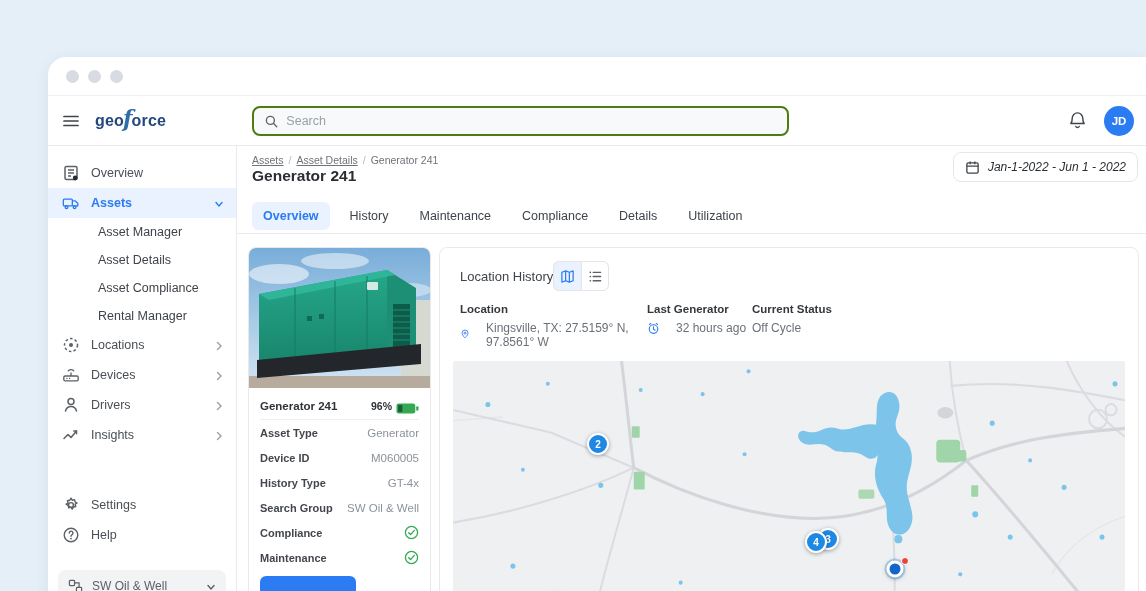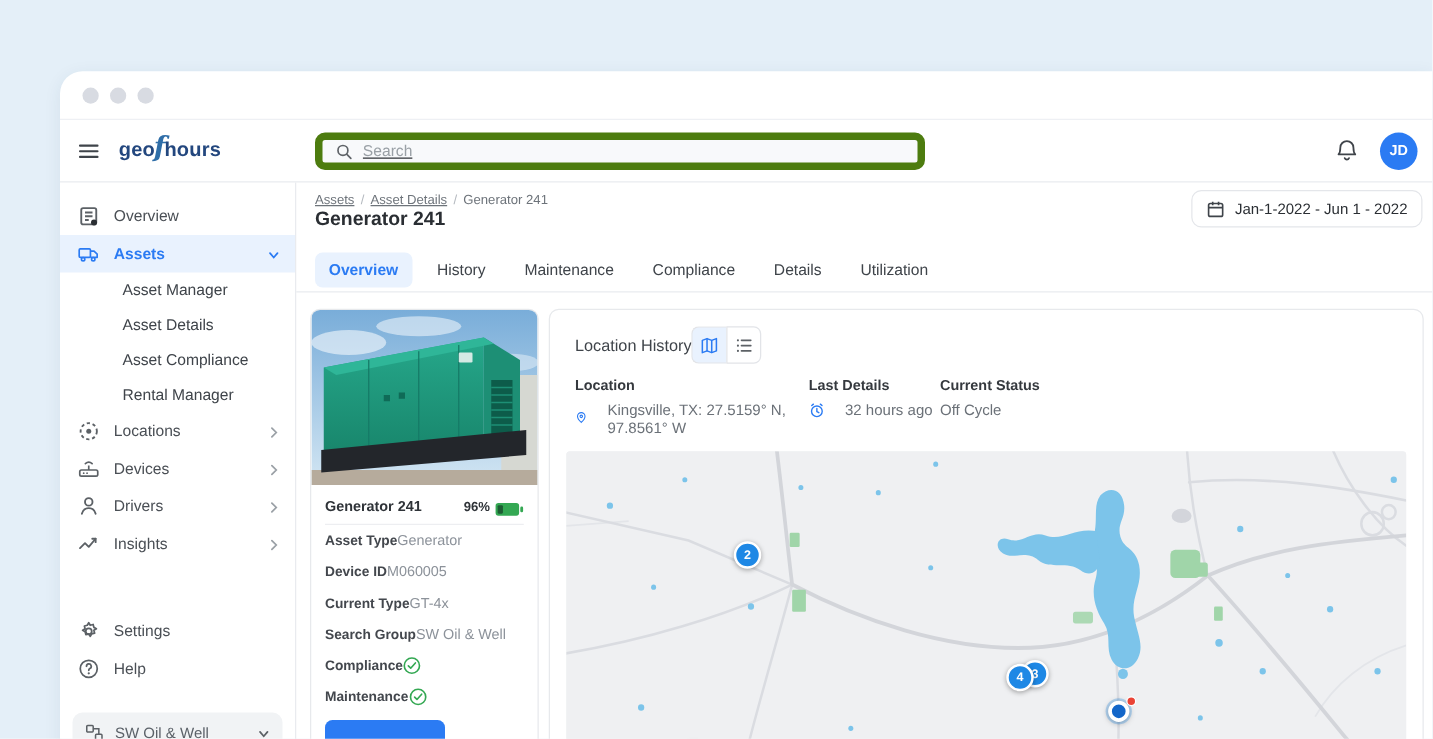--- a/index.html
+++ b/index.html
@@ -12,22 +12,22 @@
   
   .titlebar { height:39px; border-bottom:1px solid #eef0f4; display:flex; align-items:center; padding-left:18px; gap:9px; }
   .dot { width:13px; height:13px; border-radius:50%; background:#d8dbe2; }
 
   
   .appbar { height:50px; border-bottom:1px solid #e9ebef; position:relative; display:flex; align-items:center; }
   .hamburger { position:absolute; left:13px; width:20px; height:20px; cursor:pointer; }
   .logo { position:absolute; left:47px; display:flex; align-items:baseline; }
   .logo .p1,.logo .p3 { font-size:16px; font-weight:700; color:#23477e; letter-spacing:.2px; }
   .logo .p2 { font-family:"DejaVu Serif", serif; font-style:italic; font-size:22px; font-weight:700; color:#2f6ea8; margin:0 -1px; line-height:14px; }
-  .searchbox { position:absolute; left:204px; top:10px; width:488px; height:30px; background:#f8f9fb;
-               border:6px solid #4d7c0f; border-radius:8px; display:flex; align-items:center; padding:0 10px; gap:8px;text-decoration:underline; }
+  .searchbox { position:absolute; left:204px; top:10px; width:537px; height:30px; background:#f8f9fb;
+               border:2px solid #4d7c0f; border-radius:8px; display:flex; align-items:center; padding:0 10px; gap:8px; }
   .searchbox input { border:none; outline:none; background:transparent; font-size:12.5px; color:#3f444a; width:100%; font-family:inherit; }
   .searchbox input::placeholder { color:#9aa0a6; }
   .bell { position:absolute; right:58px; width:21px; height:22px; cursor:pointer; }
   .avatar { position:absolute; right:12px; width:30px; height:30px; border-radius:50%; background:#2b7bf3; color:#fff;
             font-size:11.5px; font-weight:700; display:flex; align-items:center; justify-content:center; cursor:pointer; }
 
   .main { display:flex; height:467px; }
 
   
   .sidebar { width:189px; flex:none; border-right:1px solid #e9ebef; padding-top:12px; position:relative; }
@@ -41,38 +41,38 @@
          display:flex; align-items:center; gap:9px; padding:0 10px; font-size:12px; color:#5b6168; cursor:pointer; }
   .org .chev { margin-left:auto; width:10px; height:10px; }
 
   
   .content { flex:1; position:relative; }
   .breadcrumb { position:absolute; left:15px; top:8px; font-size:10.5px; color:#6d737a; display:flex; gap:5px; align-items:center; }
   .breadcrumb .lnk { text-decoration:underline; cursor:pointer; }
   .breadcrumb .sep { color:#b4b9bf; }
   .page-title { position:absolute; left:15px; top:21px; font-size:15.5px; font-weight:700; color:#2a2e33; }
   .datebox { position:absolute; right:8px; top:6px; height:30px; border:1px solid #e4e6ea; border-radius:8px; background:#fff;
-             display:flex; align-items:center; gap:8px; padding:0 11px; font-size:12px; color:#2a2e33; cursor:pointer; }
+             display:flex; align-items:center; gap:8px; padding:0 11px; font-size:12px; color:#2a2e33; cursor:pointer;font-style:italic; }
 
   .tabsrow { position:absolute; top:53px; left:0; right:0; height:35px; border-bottom:1px solid #e9ebef;
              display:flex; align-items:center; padding-left:15px; }
   .tab { font-size:12.5px; color:#3f444a; padding:7px 11px; margin-right:9px; border-radius:6px; cursor:pointer; white-space:nowrap; }
   .tab.active { background:#e9f2fe; color:#2b7bf3; font-weight:700; }
 
   .bodyrow { position:absolute; top:101px; left:11px; right:7px; height:430px; display:flex; gap:8px; align-items:flex-start; }
 
   
   .card { width:183px; flex:none; height:361px; border:1px solid #e7e9ec; border-radius:8px; background:#fff; overflow:hidden; }
   .photo { height:140px; overflow:hidden; }
   .card-body { padding:5px 11px 0; }
   .name-row { height:27px; display:flex; align-items:center; justify-content:space-between; border-bottom:1px solid #edeef1; }
   .asset-name { font-size:11.5px; font-weight:700; color:#2f3338; }
   .battery-wrap { display:flex; align-items:center; gap:4px; }
   .battery-pct { font-size:10.5px; font-weight:700; color:#2f3338; }
-  .spec-row { height:25px; display:flex; align-items:center; }
+  .spec-row { height:25px; display:flex; align-items:center; justify-content:space-between; }
   .spec-label { font-size:11px; font-weight:600; color:#43474d; }
   .spec-value { font-size:11.5px; color:#8c929a; }
   .start-job { margin-top:6px; width:96px; height:30px; background:#2b7bf3; border:none; border-radius:6px; color:#fff;
                font-size:12.5px; font-family:inherit; display:flex; align-items:center; justify-content:center; gap:7px; cursor:pointer; }
 
   
   .panel { flex:1; border:1px solid #e7e9ec; border-radius:8px; background:#fff; height:420px; padding:13px 13px 0; }
   .panel-head { display:flex; align-items:flex-start; justify-content:flex-start; }
   .panel-title { font-size:13px; color:#3f444a; padding-top:8px; padding-left:7px; }
   .seg { display:flex; }
@@ -108,21 +108,21 @@
 
   <div class="appbar">
     <span class="hamburger">
       <svg viewBox="0 0 20 20" fill="none">
           <path d="M3 5.5h14M3 10h14M3 14.5h14" stroke="#3f444a" stroke-width="1.7" stroke-linecap="round"></path>
         </svg>
     </span>
     <span class="logo">
       <span class="p1">geo</span>
         <span class="p2">f</span>
-        <span class="p3">hours</span>
+        <span class="p3">orce</span>
     </span>
     <div class="searchbox">
       <span style="width:15px;height:15px;">
         <svg viewBox="0 0 18 18" fill="none" stroke="#5f6368" stroke-width="1.7">
             <circle cx="8" cy="8" r="5"></circle>
             <path d="M12 12l4 4" stroke-linecap="round"></path>
           </svg>
       </span>
       <input placeholder="Search" style="">
     </div>
@@ -341,21 +341,21 @@
             </div>
             <div class="spec-row">
               <span class="spec-label">Asset Type</span>
               <span class="spec-value">Generator</span>
             </div>
             <div class="spec-row">
               <span class="spec-label">Device ID</span>
               <span class="spec-value">M060005</span>
             </div>
             <div class="spec-row">
-              <span class="spec-label">Current Type</span>
+              <span class="spec-label">History Type</span>
               <span class="spec-value">GT-4x</span>
             </div>
             <div class="spec-row">
               <span class="spec-label">Search Group</span>
               <span class="spec-value">SW Oil &amp; Well</span>
             </div>
             <div class="spec-row">
               <span class="spec-label">Compliance</span>
               <span style="width:15px;height:15px;">
                 <svg viewBox="0 0 16 16" fill="none" stroke="#34a853" stroke-width="1.4">
@@ -408,21 +408,21 @@
                 <span style="width:13px;height:13px;">
                   <svg viewBox="0 0 14 14" fill="none" stroke="#2b7bf3" stroke-width="1.2">
                       <path d="M7 1.5a4.2 4.2 0 0 1 4.2 4.2C11.2 8.8 7 12.5 7 12.5S2.8 8.8 2.8 5.7A4.2 4.2 0 0 1 7 1.5z"></path>
                       <circle cx="7" cy="5.7" r="1.4"></circle>
                     </svg>
                 </span>
                 <span>Kingsville, TX: 27.5159° N, 97.8561° W</span>
               </div>
             </div>
             <div class="meta-col2">
-              <div class="meta-label">Last Details</div>
+              <div class="meta-label">Last Generator</div>
               <div class="meta-value">
                 <span style="width:13px;height:13px;">
                   <svg viewBox="0 0 14 14" fill="none" stroke="#2b7bf3" stroke-width="1.2">
                       <circle cx="7" cy="7.6" r="4.6"></circle>
                       <path d="M7 5.2v2.6l1.7 1" stroke-linecap="round"></path>
                       <path d="M2.6 2.6L4 1.4M11.4 2.6L10 1.4" stroke-linecap="round"></path>
                     </svg>
                 </span>
                 <span>32 hours ago</span>
               </div>

